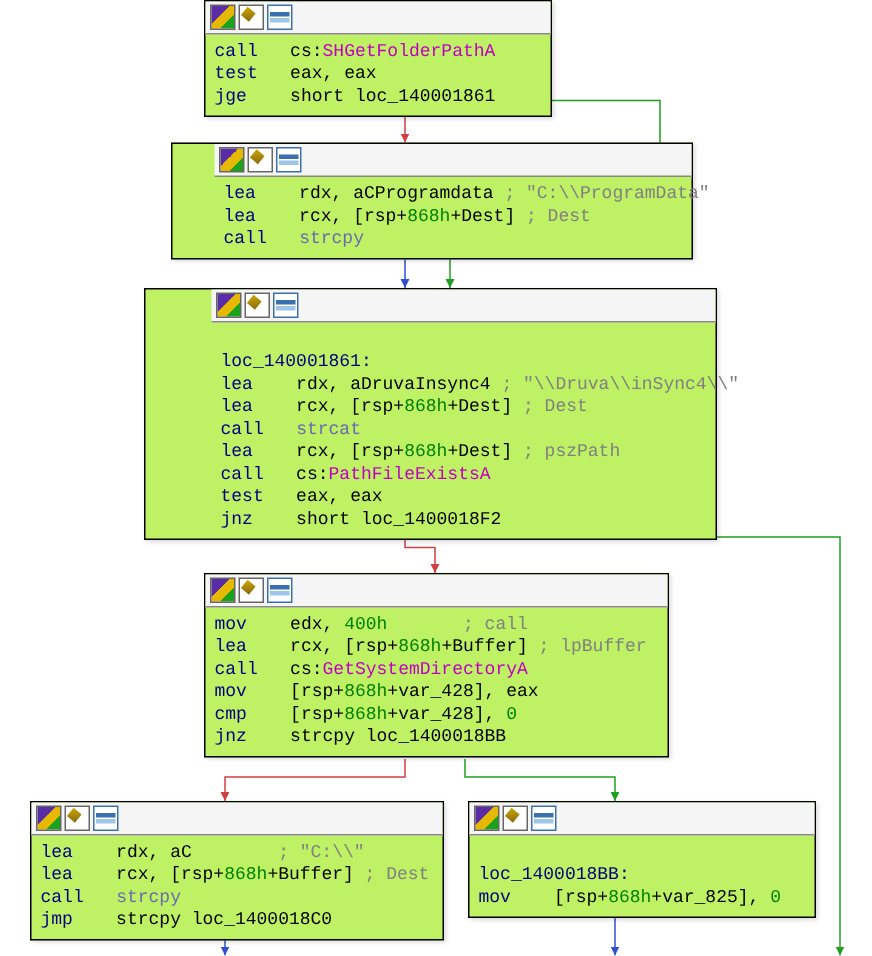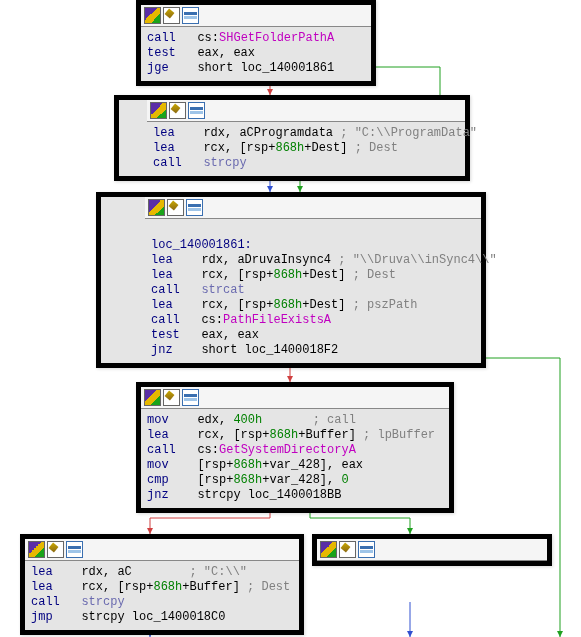--- a/index.html
+++ b/index.html
@@ -8,22 +8,22 @@
     background: #ffffff;
     font-family: "Consolas", "Courier New", monospace;
     font-size: 12px;
     position: relative;
     width: 581px;
     height: 637px;
     overflow: hidden;
   }
   .node {
     position: absolute;
-    background: #e5e5e5;
-    border: 5px solid #000000;
+    background: #bef264;
+    border: 1px solid #000000;
     box-shadow: 1px 1px 3px rgba(0,0,0,0.15);
   }
   .node-header {
     display: flex;
     gap: 2px;
     padding: 2px 3px;
     border-bottom: 1px solid #888;
     background: #f5f5f5;
   }
   .node-header .icon {
@@ -181,13 +181,16 @@
 <span class="mn">call</span><span>   </span><span class="fn2">strcpy</span>
 <span class="mn">jmp</span><span>    strcpy loc_1400018C0</span></div>
 </div>
 
 <div class="node" style="left:312px; top:534px; width:230px;">
   <div class="node-header">
     <span class="icon icon-color"></span>
     <span class="icon icon-edit"></span>
     <span class="icon icon-blue"></span>
   </div>
+  <div class="node-body">
+<span class="lbl">loc_1400018BB:</span>
+<span class="mn">mov</span><span>    [rsp+</span><span class="num">868h</span><span>+var_825], </span><span class="num">0</span></div>
 </div>
 
 </body></html>

